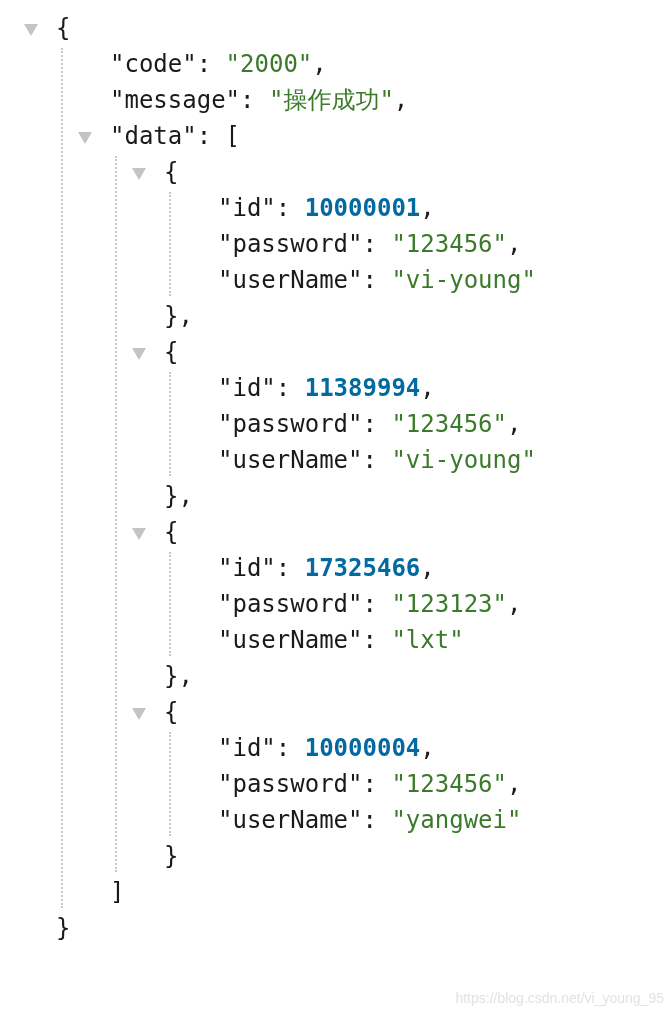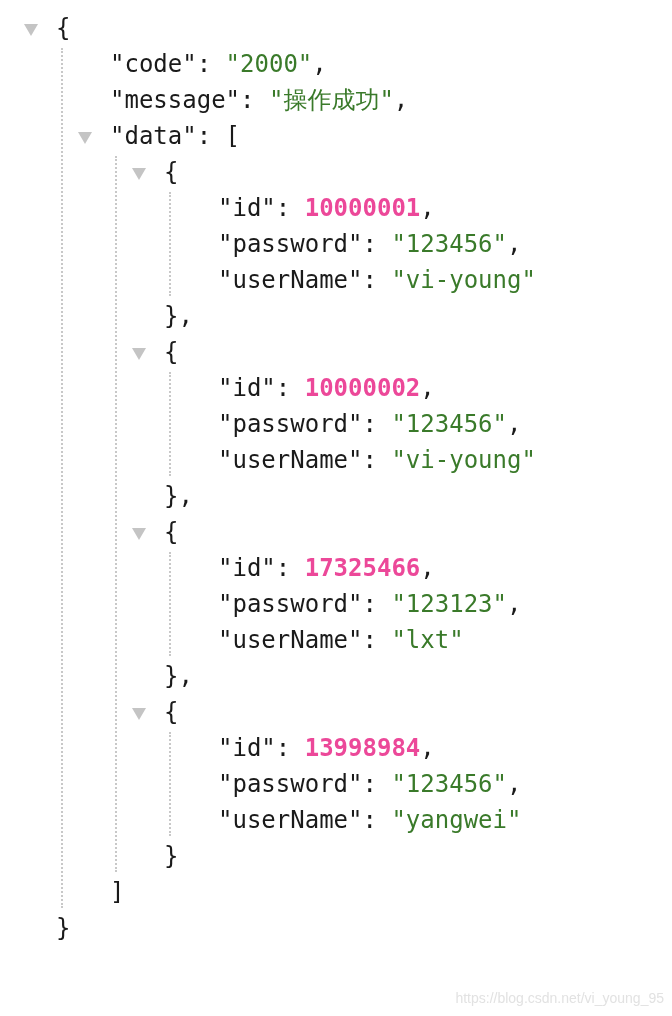--- a/index.html
+++ b/index.html
@@ -2,21 +2,21 @@
 <html><head>
 <meta charset="utf-8">
 <style>
   html, body { margin:0; padding:0; background:#ffffff; }
   body { width:672px; height:1016px; position:relative; overflow:hidden;
          font-family:"DejaVu Sans Mono", monospace; font-size:24px; color:#1a1a1a; }
   .viewer { position:absolute; left:0; top:0; width:672px; }
   .line { position:absolute; height:36px; line-height:36px; white-space:pre; }
   .key { color:#1a1a1a; }
   .str { color:#3a7a2a; }
-  .num { color:#ec4899; font-weight:bold;text-align:right; }
+  .num { color:#0369a1; font-weight:bold;text-align:right; }
   .punc { color:#1a1a1a; }
   .toggle { position:absolute; width:0; height:0; border-left:7px solid transparent;
             border-right:7px solid transparent; border-top:12px solid #c4c4c4; cursor:pointer; }
   .guide { position:absolute; width:0; border-left:2px dotted #c8c8c8; }
   .watermark { position:absolute; right:8px; bottom:10px; font-family:"Liberation Sans", sans-serif;
                font-size:14px; color:#e2e2e2; }
 </style>
 </head>
 <body>
 
@@ -38,37 +38,37 @@
   <div class="line" style="left:164px;top:154px;"><span>{</span></div>
   <div class="guide" style="left:169px;top:192px;height:104px;"></div>
   <div class="line" style="left:218px;top:190px;"><span class="key">"id"</span><span>: </span><span class="num">10000001</span><span>,</span></div>
   <div class="line" style="left:218px;top:226px;"><span class="key">"password"</span><span>: </span><span class="str">"123456"</span><span>,</span></div>
   <div class="line" style="left:218px;top:262px;"><span class="key">"userName"</span><span>: </span><span class="str">"vi-young"</span></div>
   <div class="line" style="left:164px;top:298px;"><span>},</span></div>
 
   <div class="toggle" style="left:132px;top:348px;"></div>
   <div class="line" style="left:164px;top:334px;"><span>{</span></div>
   <div class="guide" style="left:169px;top:372px;height:104px;"></div>
-  <div class="line" style="left:218px;top:370px;"><span class="key">"id"</span><span>: </span><span class="num">10000002</span><span>,</span></div>
+  <div class="line" style="left:218px;top:370px;"><span class="key">"id"</span><span>: </span><span class="num">11389994</span><span>,</span></div>
   <div class="line" style="left:218px;top:406px;"><span class="key">"password"</span><span>: </span><span class="str">"123456"</span><span>,</span></div>
   <div class="line" style="left:218px;top:442px;"><span class="key">"userName"</span><span>: </span><span class="str">"vi-young"</span></div>
   <div class="line" style="left:164px;top:478px;"><span>},</span></div>
 
   <div class="toggle" style="left:132px;top:528px;"></div>
   <div class="line" style="left:164px;top:514px;"><span>{</span></div>
   <div class="guide" style="left:169px;top:552px;height:104px;"></div>
   <div class="line" style="left:218px;top:550px;"><span class="key">"id"</span><span>: </span><span class="num">17325466</span><span>,</span></div>
   <div class="line" style="left:218px;top:586px;"><span class="key">"password"</span><span>: </span><span class="str">"123123"</span><span>,</span></div>
   <div class="line" style="left:218px;top:622px;"><span class="key">"userName"</span><span>: </span><span class="str">"lxt"</span></div>
   <div class="line" style="left:164px;top:658px;"><span>},</span></div>
 
   <div class="toggle" style="left:132px;top:708px;"></div>
   <div class="line" style="left:164px;top:694px;"><span>{</span></div>
   <div class="guide" style="left:169px;top:732px;height:104px;"></div>
-  <div class="line" style="left:218px;top:730px;"><span class="key">"id"</span><span>: </span><span class="num">13998984</span><span>,</span></div>
+  <div class="line" style="left:218px;top:730px;"><span class="key">"id"</span><span>: </span><span class="num">10000004</span><span>,</span></div>
   <div class="line" style="left:218px;top:766px;"><span class="key">"password"</span><span>: </span><span class="str">"123456"</span><span>,</span></div>
   <div class="line" style="left:218px;top:802px;"><span class="key">"userName"</span><span>: </span><span class="str">"yangwei"</span></div>
   <div class="line" style="left:164px;top:838px;"><span>}</span></div>
 
   <div class="line" style="left:110px;top:874px;"><span>]</span></div>
   <div class="line" style="left:56px;top:910px;"><span>}</span></div>
 </div>
 
 <div class="watermark">https://blog.csdn.net/vi_young_95</div>
 

